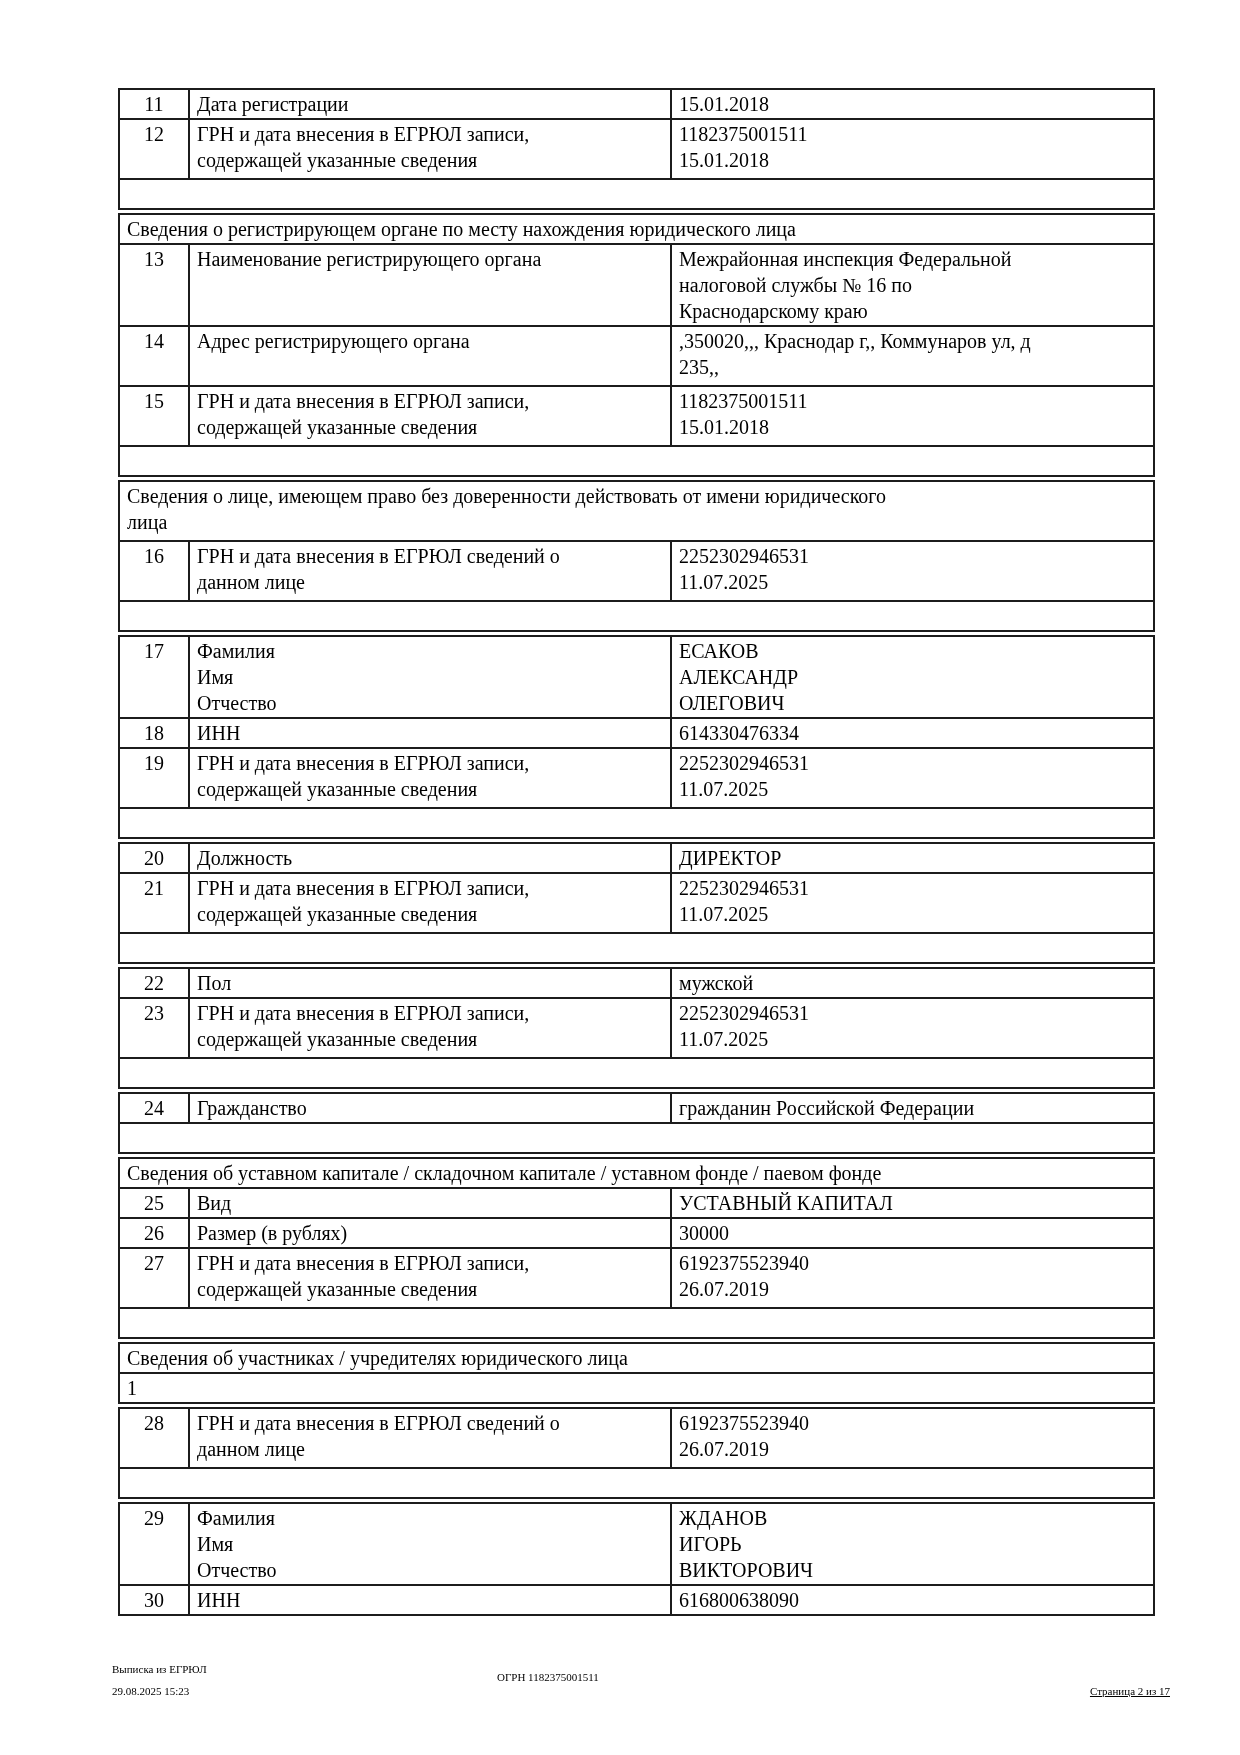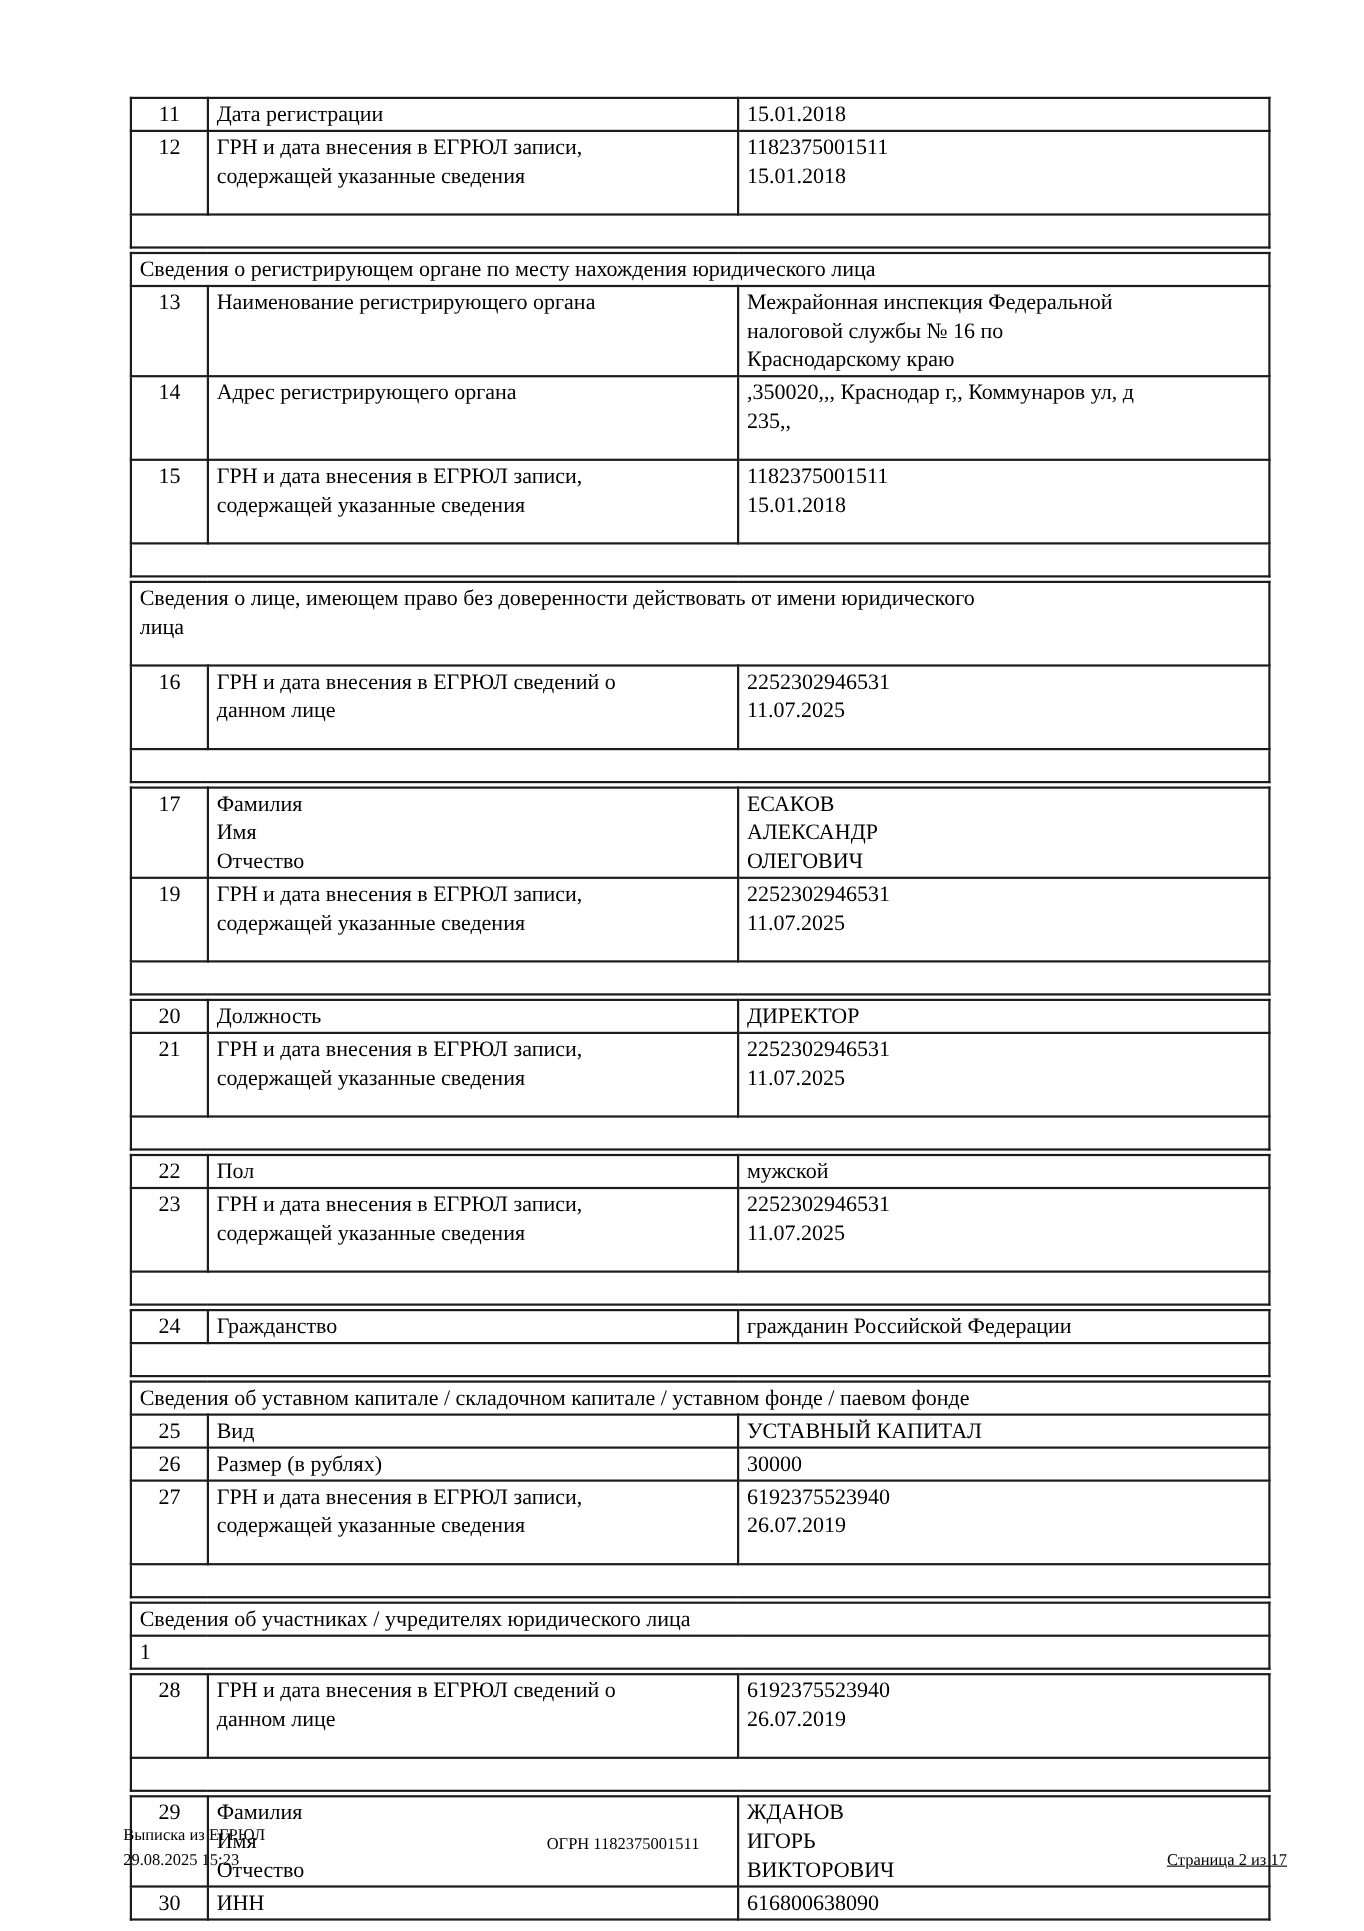--- a/index.html
+++ b/index.html
@@ -23,29 +23,29 @@
   .tbl td {
     border:2px solid #1c1c1c;
     vertical-align:top;
     padding:1px 8px 1px 7px;
     font-size:20px;
     line-height:26px;
   }
   td.num { text-align:center; padding-left:2px; padding-right:2px; }
   td.head { font-weight:normal; text-align:left; }
   tr.h1 { height:24px; }
-  tr.h2 { height:76px; }
+  tr.h2 { height:60px; }
   tr.h3 { height:73px; }
   tr.sp { height:30px; }
   tr.sp td { padding:0; }
   .footer {
     position:absolute;
     left:112px; top:1658px;
     width:1058px;
-    font-size:15px;
+    font-size:11px;
     line-height:22px;
   }
   .footer-center { position:absolute; left:385px; top:8px; }
   .footer-right  { position:absolute; right:0;    top:22px;text-decoration:underline; }
 </style>
 </head>
 <body>
 
 <div class="doc">
 
@@ -188,20 +188,31 @@
       <td>
         <div>Фамилия</div>
         <div>Имя</div>
         <div>Отчество</div>
       </td>
       <td>
         <div>ЕСАКОВ</div>
         <div>АЛЕКСАНДР</div>
         <div>ОЛЕГОВИЧ</div>
       </td>
+    </tr>
+    <tr class="h1">
+      <td class="num">
+            <div>18</div>
+          </td>
+      <td>
+            <div>ИНН</div>
+          </td>
+      <td>
+            <div>614330476334</div>
+          </td>
     </tr>
     <tr class="h2">
       <td class="num">
             <div>19</div>
           </td>
       <td>
         <div>ГРН и дата внесения в ЕГРЮЛ записи,</div>
         <div>содержащей указанные сведения</div>
       </td>
       <td>

